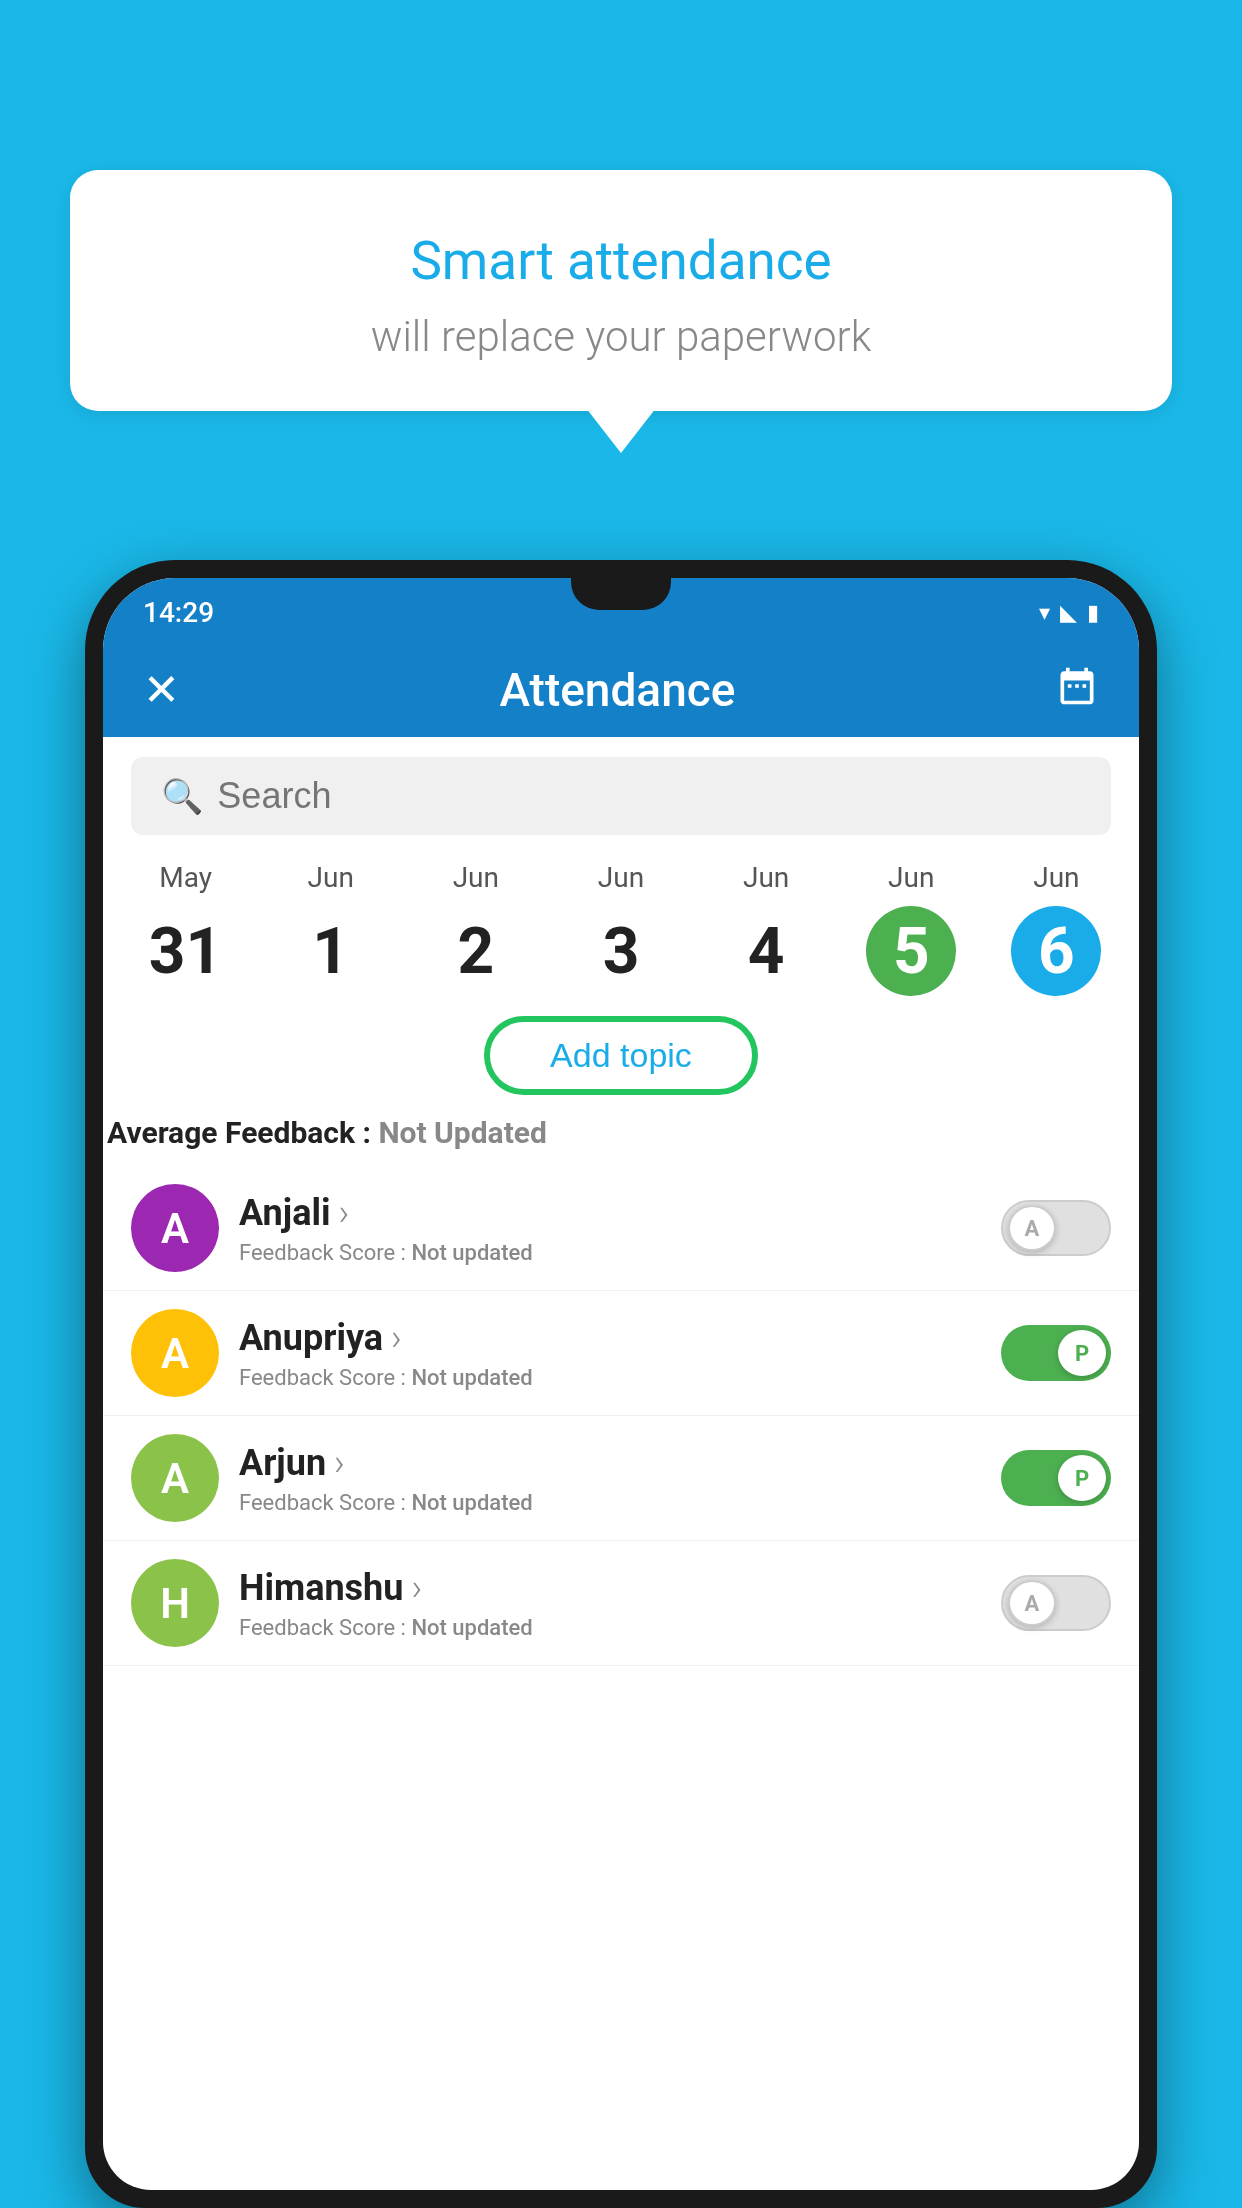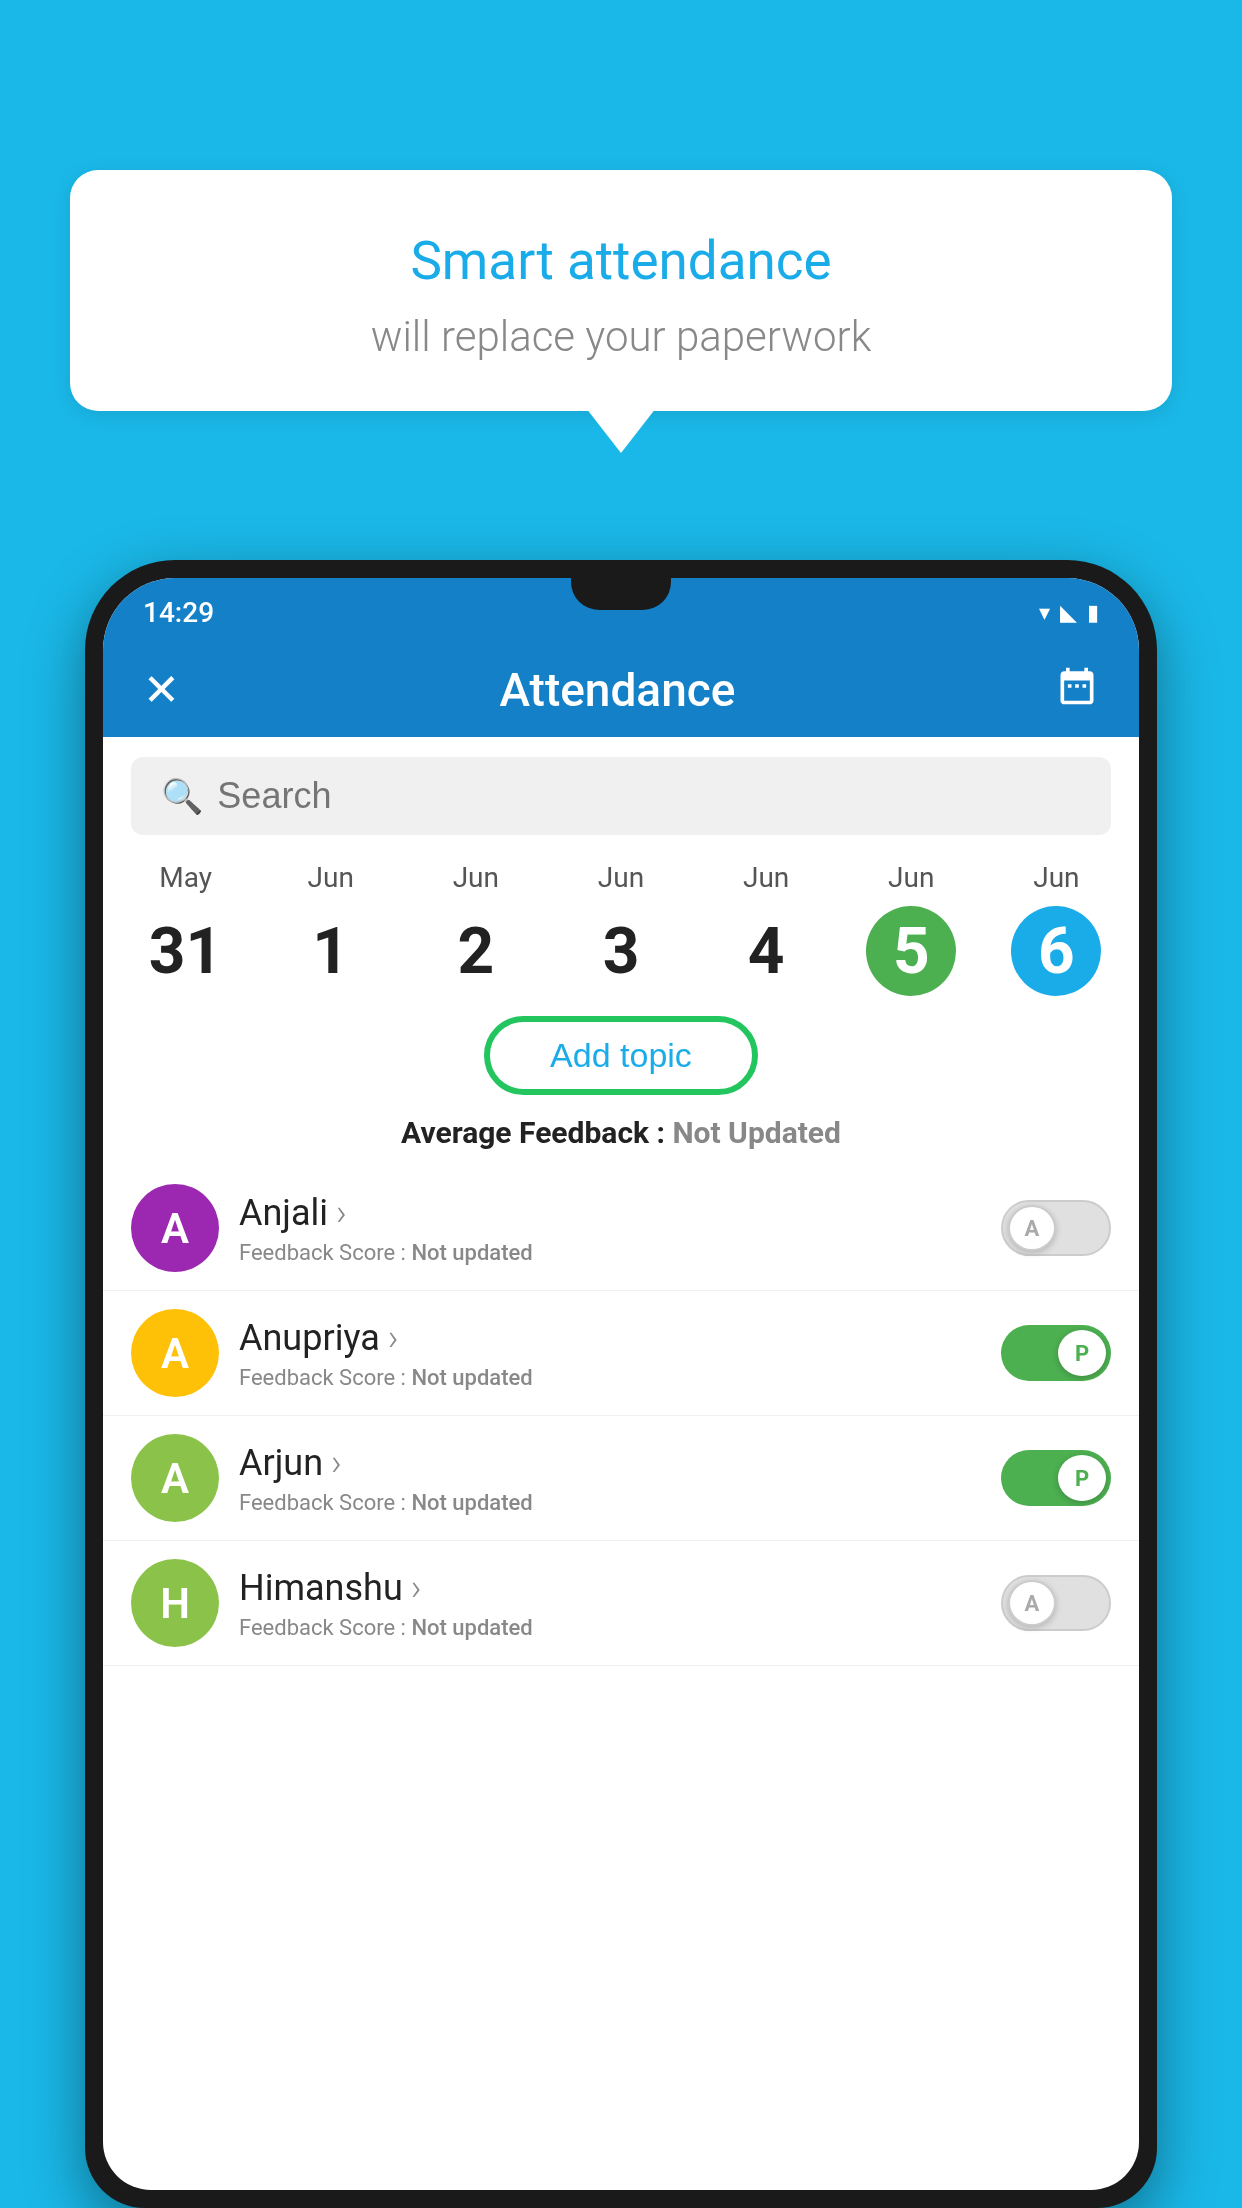--- a/index.html
+++ b/index.html
@@ -229,24 +229,23 @@
       background: transparent;
       color: #1AACE8;
       font-size: 34px;
       padding: 14px 60px;
       border-radius: 50px;
       cursor: pointer;
     }
 
     
     .avg-feedback {
-      text-align: center;
       font-size: 30px;
       color: #888;
-      padding: 8px 12px 16px;
+      padding: 8px 4px 16px;
       flex-shrink: 0;
     }
 
     .avg-feedback span {
       font-weight: 700;
       color: #222;
     }
 
     
     .student-list {
@@ -274,21 +273,21 @@
       color: #fff;
       flex-shrink: 0;
     }
 
     .student-info {
       flex: 1;
     }
 
     .student-name {
       font-size: 36px;
-      font-weight: 400;
+      font-weight: 700;
       color: #222;
       display: flex;
       align-items: center;
       gap: 8px;
     }
 
     .student-name::after {
       content: '›';
       font-size: 36px;
       color: #888;

